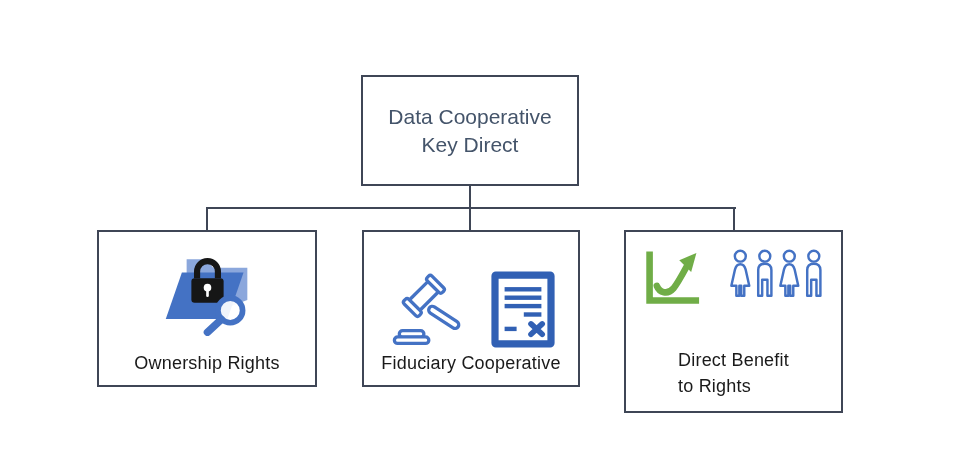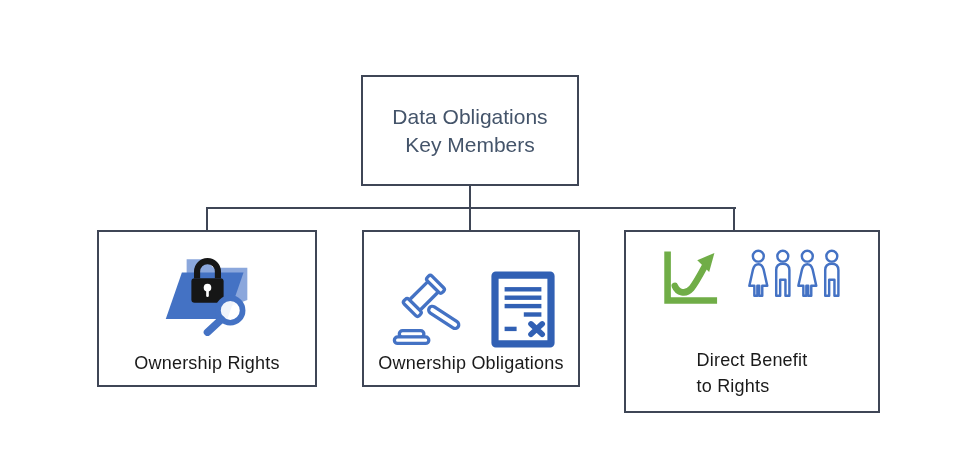--- a/index.html
+++ b/index.html
@@ -19,42 +19,42 @@
   .connector { position:absolute; background:#3F4656; }
   .conn-stem  { left:469px; top:185px; width:2px;  height:24px; }
   .conn-hbar  { left:206px; top:207px; width:530px; height:2px; }
   .conn-drop-left  { left:206px; top:208px; width:2px; height:23px; }
   .conn-drop-mid   { left:469px; top:208px; width:2px; height:23px; }
   .conn-drop-right { left:733px; top:208px; width:2px; height:23px; }
 
   .child { display:flex; flex-direction:column; align-items:center; }
   .box1 { left:97px;  top:230px; width:220px; height:157px; padding-top:12px; }
   .box2 { left:362px; top:230px; width:218px; height:157px; padding-top:36px; }
-  .box3 { left:624px; top:230px; width:256px; height:183px; padding-top:15px; }
+  .box3 { left:624px; top:230px; width:219px; height:183px; padding-top:15px; }
 
   .icon-row { display:flex; align-items:center; justify-content:center; }
   .box2 .icon-row { gap:22px; }
   .box3 .icon-row { gap:22px; align-items:flex-start; }
 
   .label {
     margin-top:auto; margin-bottom:11px;
     color:#1A1A1A; font-size:18px; letter-spacing:0.2px; text-align:center;
     white-space:nowrap;
   }
   .label.two-line { text-align:left; line-height:26px; margin-bottom:12px; white-space:normal; }
   .label.two-line span { display:block; }
 </style>
 </head>
 <body>
 
 <div class="canvas">
 
   <div class="node title-box">
-    <span>Data Obligations</span>
-    <span>Key Members</span>
+    <span>Data Cooperative</span>
+    <span>Key Direct</span>
   </div>
 
   <div class="connector conn-stem"></div>
   <div class="connector conn-hbar"></div>
   <div class="connector conn-drop-left"></div>
   <div class="connector conn-drop-mid"></div>
   <div class="connector conn-drop-right"></div>
 
   <div class="node child box1">
     <svg width="95" height="92" viewBox="0 0 100 97">
@@ -89,21 +89,21 @@
         <g fill="#3160B4">
           <rect x="17" y="20" width="46" height="5.5"></rect>
           <rect x="17" y="30.5" width="46" height="5.5"></rect>
           <rect x="17" y="41" width="46" height="5.5"></rect>
           <rect x="41" y="51.5" width="22" height="5.5"></rect>
           <rect x="17" y="69.5" width="15" height="5.5"></rect>
         </g>
         <path d="M50,66 L64,79 M64,66 L50,79" stroke="#3160B4" stroke-width="7" stroke-linecap="round"></path>
       </svg>
     </div>
-    <div class="label">Ownership Obligations</div>
+    <div class="label">Fiduciary Cooperative</div>
   </div>
 
   <div class="node child box3">
     <div class="icon-row">
       <svg width="66" height="62" viewBox="0 0 100 92">
         <path d="M13,6 L13,80 L88,80" fill="none" stroke="#70AD47" stroke-width="10"></path>
         <path d="M24,58 C28,68 40,72 49,62 C55,55 62,42 69,29" fill="none" stroke="#70AD47" stroke-width="10" stroke-linecap="round"></path>
         <polygon points="84,8 58,19 76,37" fill="#70AD47"></polygon>
       </svg>
       <svg width="98" height="56" viewBox="0 0 104 56">

